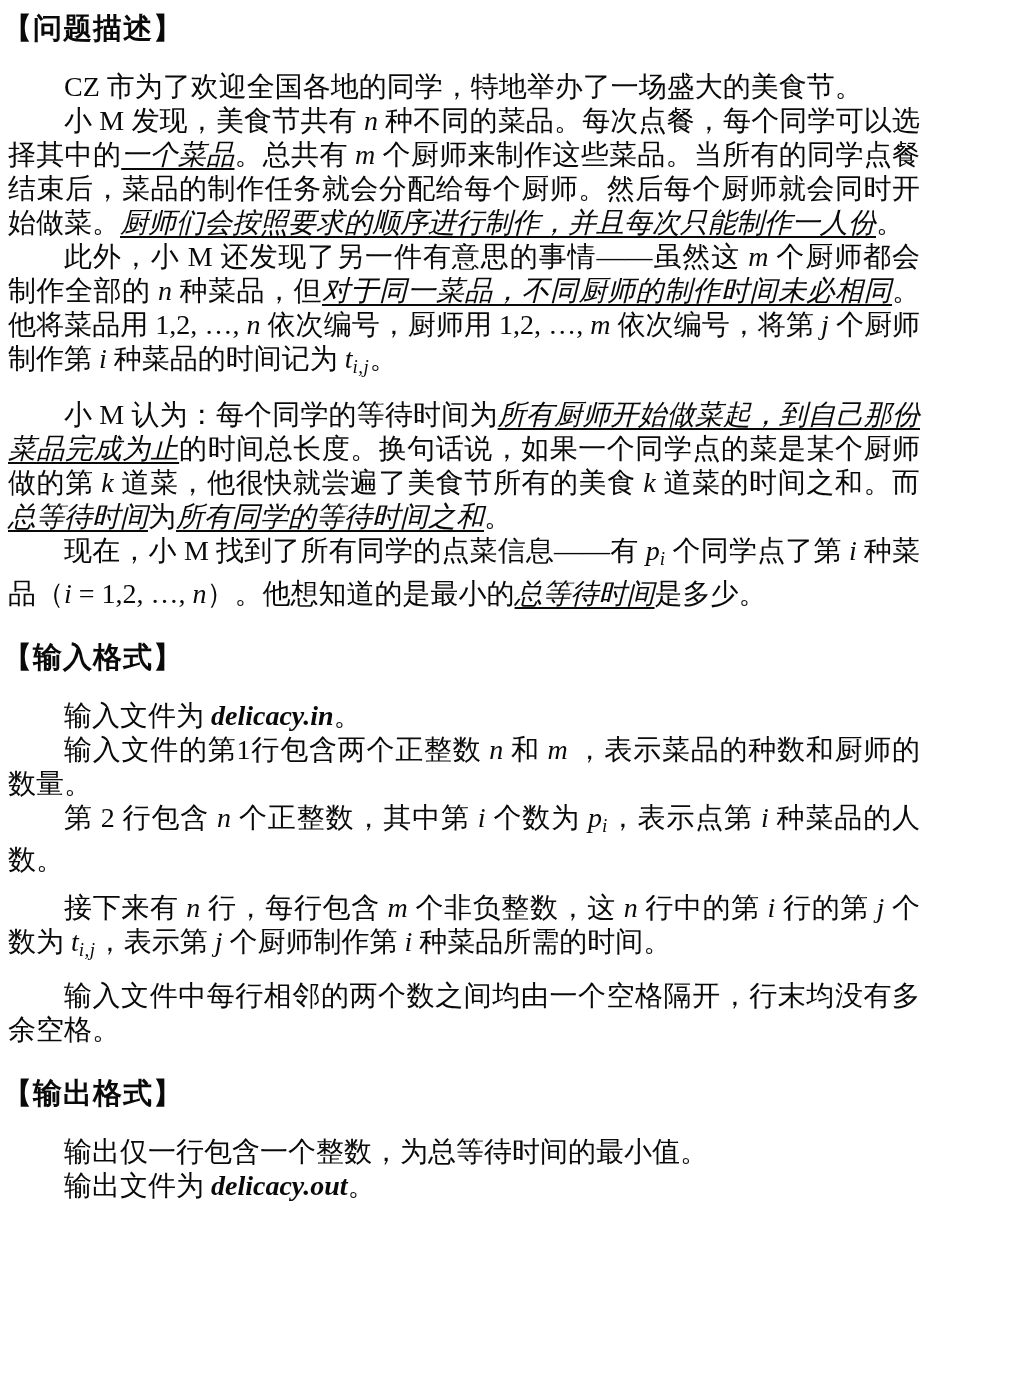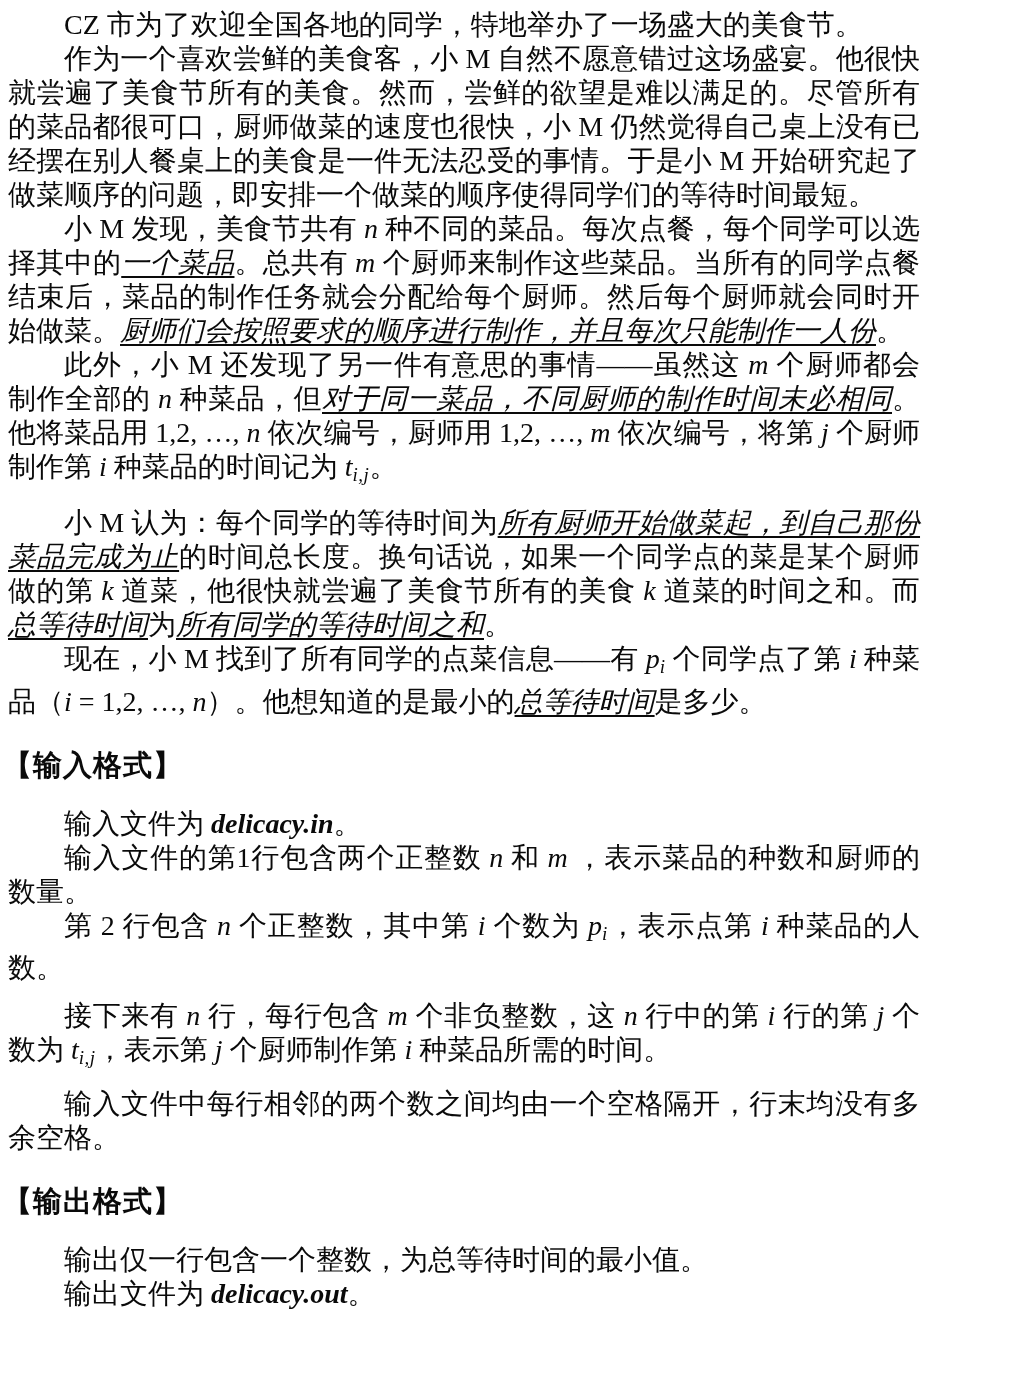--- a/index.html
+++ b/index.html
@@ -57,22 +57,22 @@
     vertical-align: -0.28em;
     letter-spacing: 0.5px;
   }
 </style>
 </head>
 <body>
 
 <div class="doc">
 
   <section>
+    <h2 class="sec-heading first">【问题描述】</h2>
     <p class="para"><span>CZ 市为了欢迎全国各地的同学，特地举办了一场盛大的美食节。</span></p>
-    <p class="para"><span>作为一个喜欢尝鲜的美食客，小 M 自然不愿意错过这场盛宴。他很快就尝遍了美食节所有的美食。然而，尝鲜的欲望是难以满足的。尽管所有的菜品都很可口，厨师做菜的速度也很快，小 M 仍然觉得自己桌上没有已经摆在别人餐桌上的美食是一件无法忍受的事情。于是小 M 开始研究起了做菜顺序的问题，即安排一个做菜的顺序使得同学们的等待时间最短。</span></p>
     <p class="para"><span>小 M 发现，美食节共有 </span><span class="run-m">n</span><span> 种不同的菜品。每次点餐，每个同学可以选择其中的</span><span class="run-em">一个菜品</span><span>。总共有 </span><span class="run-m">m</span><span> 个厨师来制作这些菜品。当所有的同学点餐结束后，菜品的制作任务就会分配给每个厨师。然后每个厨师就会同时开始做菜。</span><span class="run-em">厨师们会按照要求的顺序进行制作，并且每次只能制作一人份</span><span>。</span></p>
     <p class="para"><span>此外，小 M 还发现了另一件有意思的事情——虽然这 </span><span class="run-m">m</span><span> 个厨师都会制作全部的 </span><span class="run-m">n</span><span> 种菜品，但</span><span class="run-em">对于同一菜品，不同厨师的制作时间未必相同</span><span>。他将菜品用 1,2, …, </span><span class="run-m">n</span><span> 依次编号，厨师用 1,2, …, </span><span class="run-m">m</span><span> 依次编号，将第 </span><span class="run-m">j</span><span> 个厨师制作第 </span><span class="run-m">i</span><span> 种菜品的时间记为 </span><span class="run-m">t</span><span class="run-ms">i,j</span><span>。</span></p>
     <p class="para gap-above"><span>小 M 认为：每个同学的等待时间为</span><span class="run-em">所有厨师开始做菜起，到自己那份菜品完成为止</span><span>的时间总长度。换句话说，如果一个同学点的菜是某个厨师做的第 </span><span class="run-m">k</span><span> 道菜，他很快就尝遍了美食节所有的美食 </span><span class="run-m">k</span><span> 道菜的时间之和。而</span><span class="run-em">总等待时间</span><span>为</span><span class="run-em">所有同学的等待时间之和</span><span>。</span></p>
     <p class="para"><span>现在，小 M 找到了所有同学的点菜信息——有 </span><span class="run-m">p</span><span class="run-ms">i</span><span> 个同学点了第 </span><span class="run-m">i</span><span> 种菜品（</span><span class="run-m">i</span><span> = 1,2, …, </span><span class="run-m">n</span><span>）。他想知道的是最小的</span><span class="run-em">总等待时间</span><span>是多少。</span></p>
   </section>
 
   <section>
     <h2 class="sec-heading">【输入格式】</h2>
     <p class="para"><span>输入文件为 </span><span class="run-bi">delicacy.in</span><span>。</span></p>
     <p class="para"><span>输入文件的第1行包含两个正整数 </span><span class="run-m">n</span><span> 和 </span><span class="run-m">m</span><span> ，表示菜品的种数和厨师的数量。</span></p>

